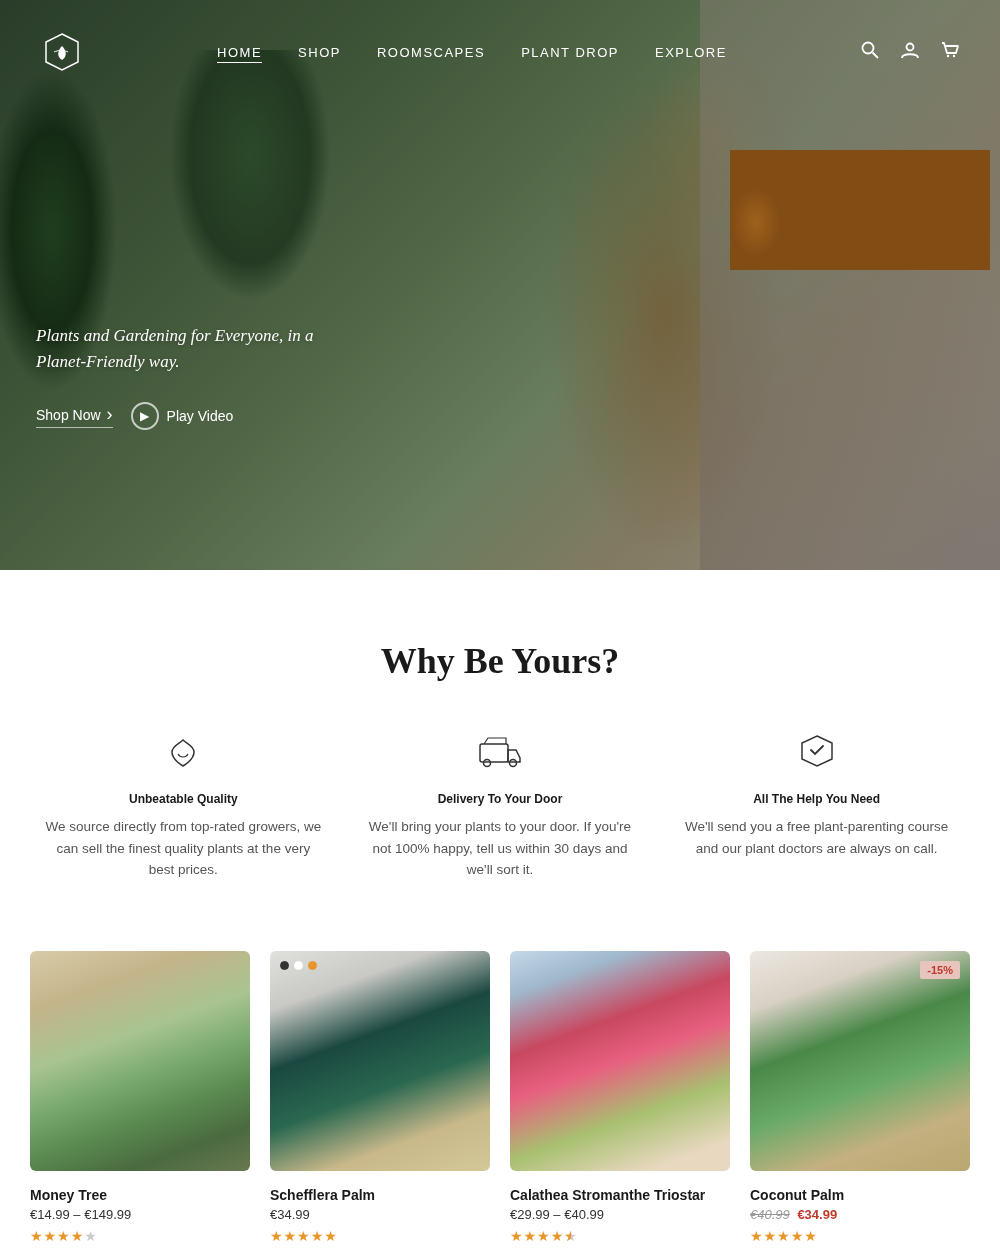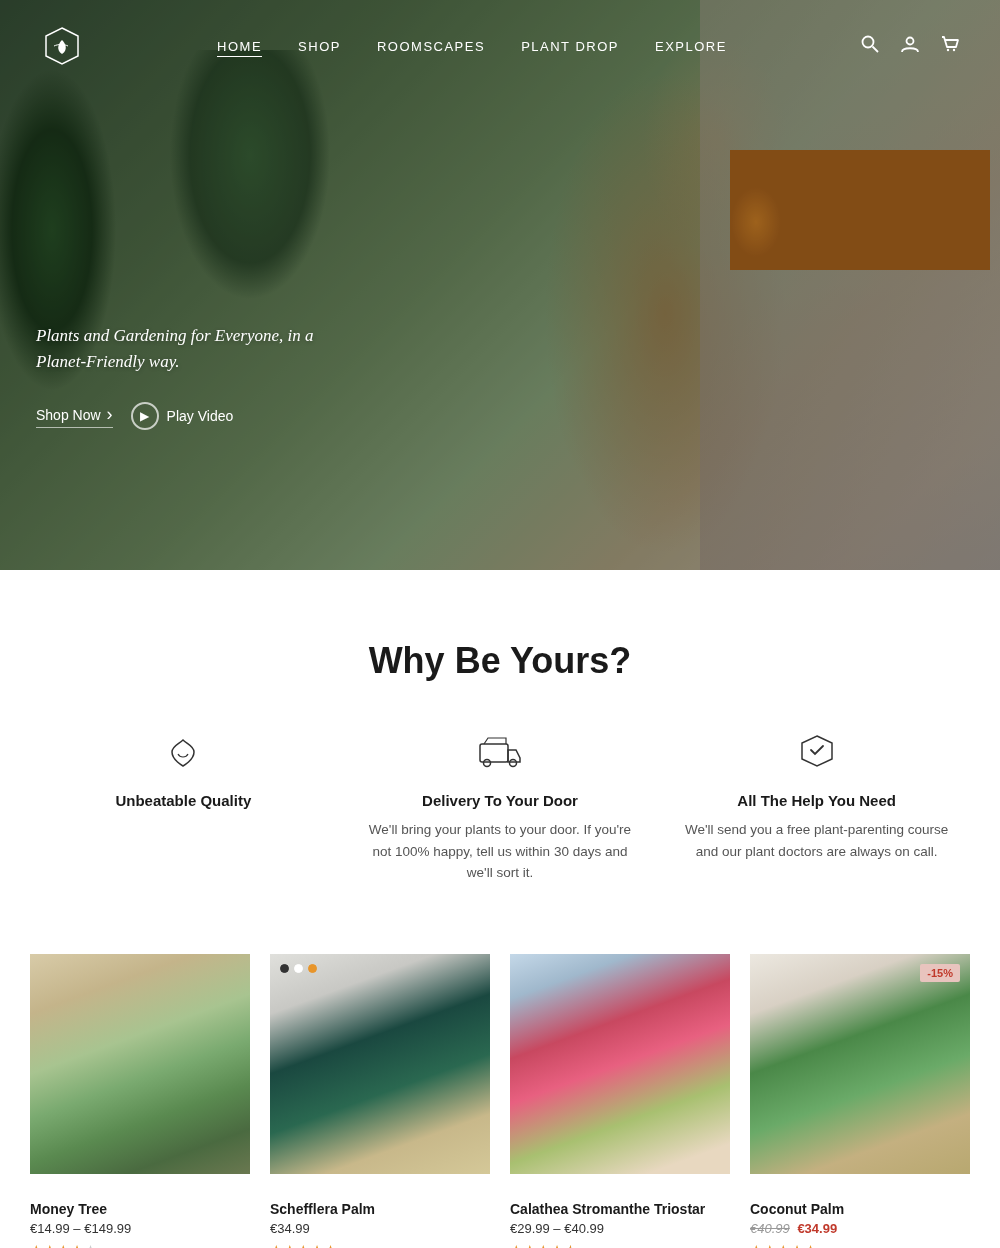--- a/index.html
+++ b/index.html
@@ -2,21 +2,21 @@
 <html><head>
   <meta charset="utf-8">
   <style>
     * { margin: 0; padding: 0; box-sizing: border-box; }
     body { font-family: 'Georgia', serif; background: #fff; width: 1000px; }
 
     
     nav {
       position: absolute; top: 0; left: 0; right: 0; z-index: 10;
       display: flex; align-items: center; justify-content: space-between;
-      padding: 24px 40px;
+      padding: 30px 40px;
     }
     .nav-logo { width: 44px; height: 44px; }
     .nav-links { display: flex; gap: 36px; list-style: none; }
     .nav-links a {
       color: #fff; text-decoration: none; font-size: 13px; letter-spacing: 1.5px;
       font-family: Arial, sans-serif; font-weight: 500; text-transform: uppercase;
     }
     .nav-links a.active { border-bottom: 1.5px solid #fff; padding-bottom: 2px; }
     .nav-icons { display: flex; gap: 20px; align-items: center; }
     .nav-icons span { color: #fff; font-size: 20px; cursor: pointer; }
@@ -50,52 +50,52 @@
       width: 28px; height: 28px; border-radius: 50%; border: 2px solid rgba(255,255,255,0.7);
       display: flex; align-items: center; justify-content: center; font-size: 12px;
     }
 
     
     .why-section {
       padding: 70px 40px 50px;
       text-align: center;
     }
     .why-title {
-      font-size: 36px; font-family: Liberation Sans, sans-serif; font-weight: 700;
+      font-size: 36px; font-family: Liberation Serif, serif; font-weight: 700;
       margin-bottom: 50px; color: #1a1a1a;
     }
     .features-grid {
       display: flex; justify-content: space-around; gap: 30px;
     }
     .feature {
       flex: 1; max-width: 280px;
     }
     .feature-icon {
       font-size: 32px; margin-bottom: 14px; display: block;
     }
     .feature-title {
-      font-size: 15px; font-weight: 700; font-family: Arial, sans-serif;
+      font-size: 12px; font-weight: 700; font-family: Arial, sans-serif;
       margin-bottom: 10px; color: #1a1a1a;
     }
     .feature-desc {
       font-size: 13.5px; font-family: Arial, sans-serif; color: #555;
       line-height: 1.6;
     }
 
     
     .products-section {
       padding: 20px 30px 40px;
     }
     .products-grid {
       display: grid; grid-template-columns: repeat(4, 1fr); gap: 20px;
     }
     .product-card { cursor: pointer; }
     .product-image {
-      width: 100%; aspect-ratio: 1/1; overflow: hidden; border-radius: 0;
-      position: relative; margin-bottom: 27px;
+      width: 100%; aspect-ratio: 1/1; overflow: hidden; border-radius: 6px;
+      position: relative; margin-bottom: 16px;
     }
     .product-img-bg {
       width: 100%; height: 100%;
       background-size: cover; background-position: center;
     }
     .product-badge {
       position: absolute; top: 10px; right: 10px;
       background: #e8c4be; color: #c0392b; font-size: 11px;
       padding: 3px 7px; border-radius: 2px; font-family: Arial, sans-serif;
       font-weight: 600;
@@ -246,20 +246,21 @@
   <div class="features-grid">
 
     <div class="feature">
       <span class="feature-icon">
         <svg width="38" height="38" viewBox="0 0 38 38" fill="none">
           <path d="M19 8 C15 12, 8 14, 8 20 C8 28, 19 34, 19 34 C19 34, 30 28, 30 20 C30 14, 23 12, 19 8Z" stroke="#333" stroke-width="1.5" fill="none"></path>
           <path d="M14 22 C16 26, 22 26, 24 22" stroke="#333" stroke-width="1.2" fill="none"></path>
         </svg>
       </span>
       <div class="feature-title">Unbeatable Quality</div>
+      <div class="feature-desc">We source directly from top-rated growers, we can sell the finest quality plants at the very best prices.</div>
     </div>
 
     <div class="feature">
       <span class="feature-icon">
         <svg width="44" height="38" viewBox="0 0 44 38" fill="none">
           <rect x="2" y="12" width="28" height="18" rx="2" stroke="#333" stroke-width="1.5" fill="none"></rect>
           <path d="M30 18 L38 18 L42 26 L42 30 L30 30Z" stroke="#333" stroke-width="1.5" fill="none"></path>
           <circle cx="9" cy="31" r="3.5" stroke="#333" stroke-width="1.5" fill="none"></circle>
           <circle cx="35" cy="31" r="3.5" stroke="#333" stroke-width="1.5" fill="none"></circle>
           <path d="M6 12 L10 6 L28 6 L28 12" stroke="#333" stroke-width="1.2" fill="none"></path>

